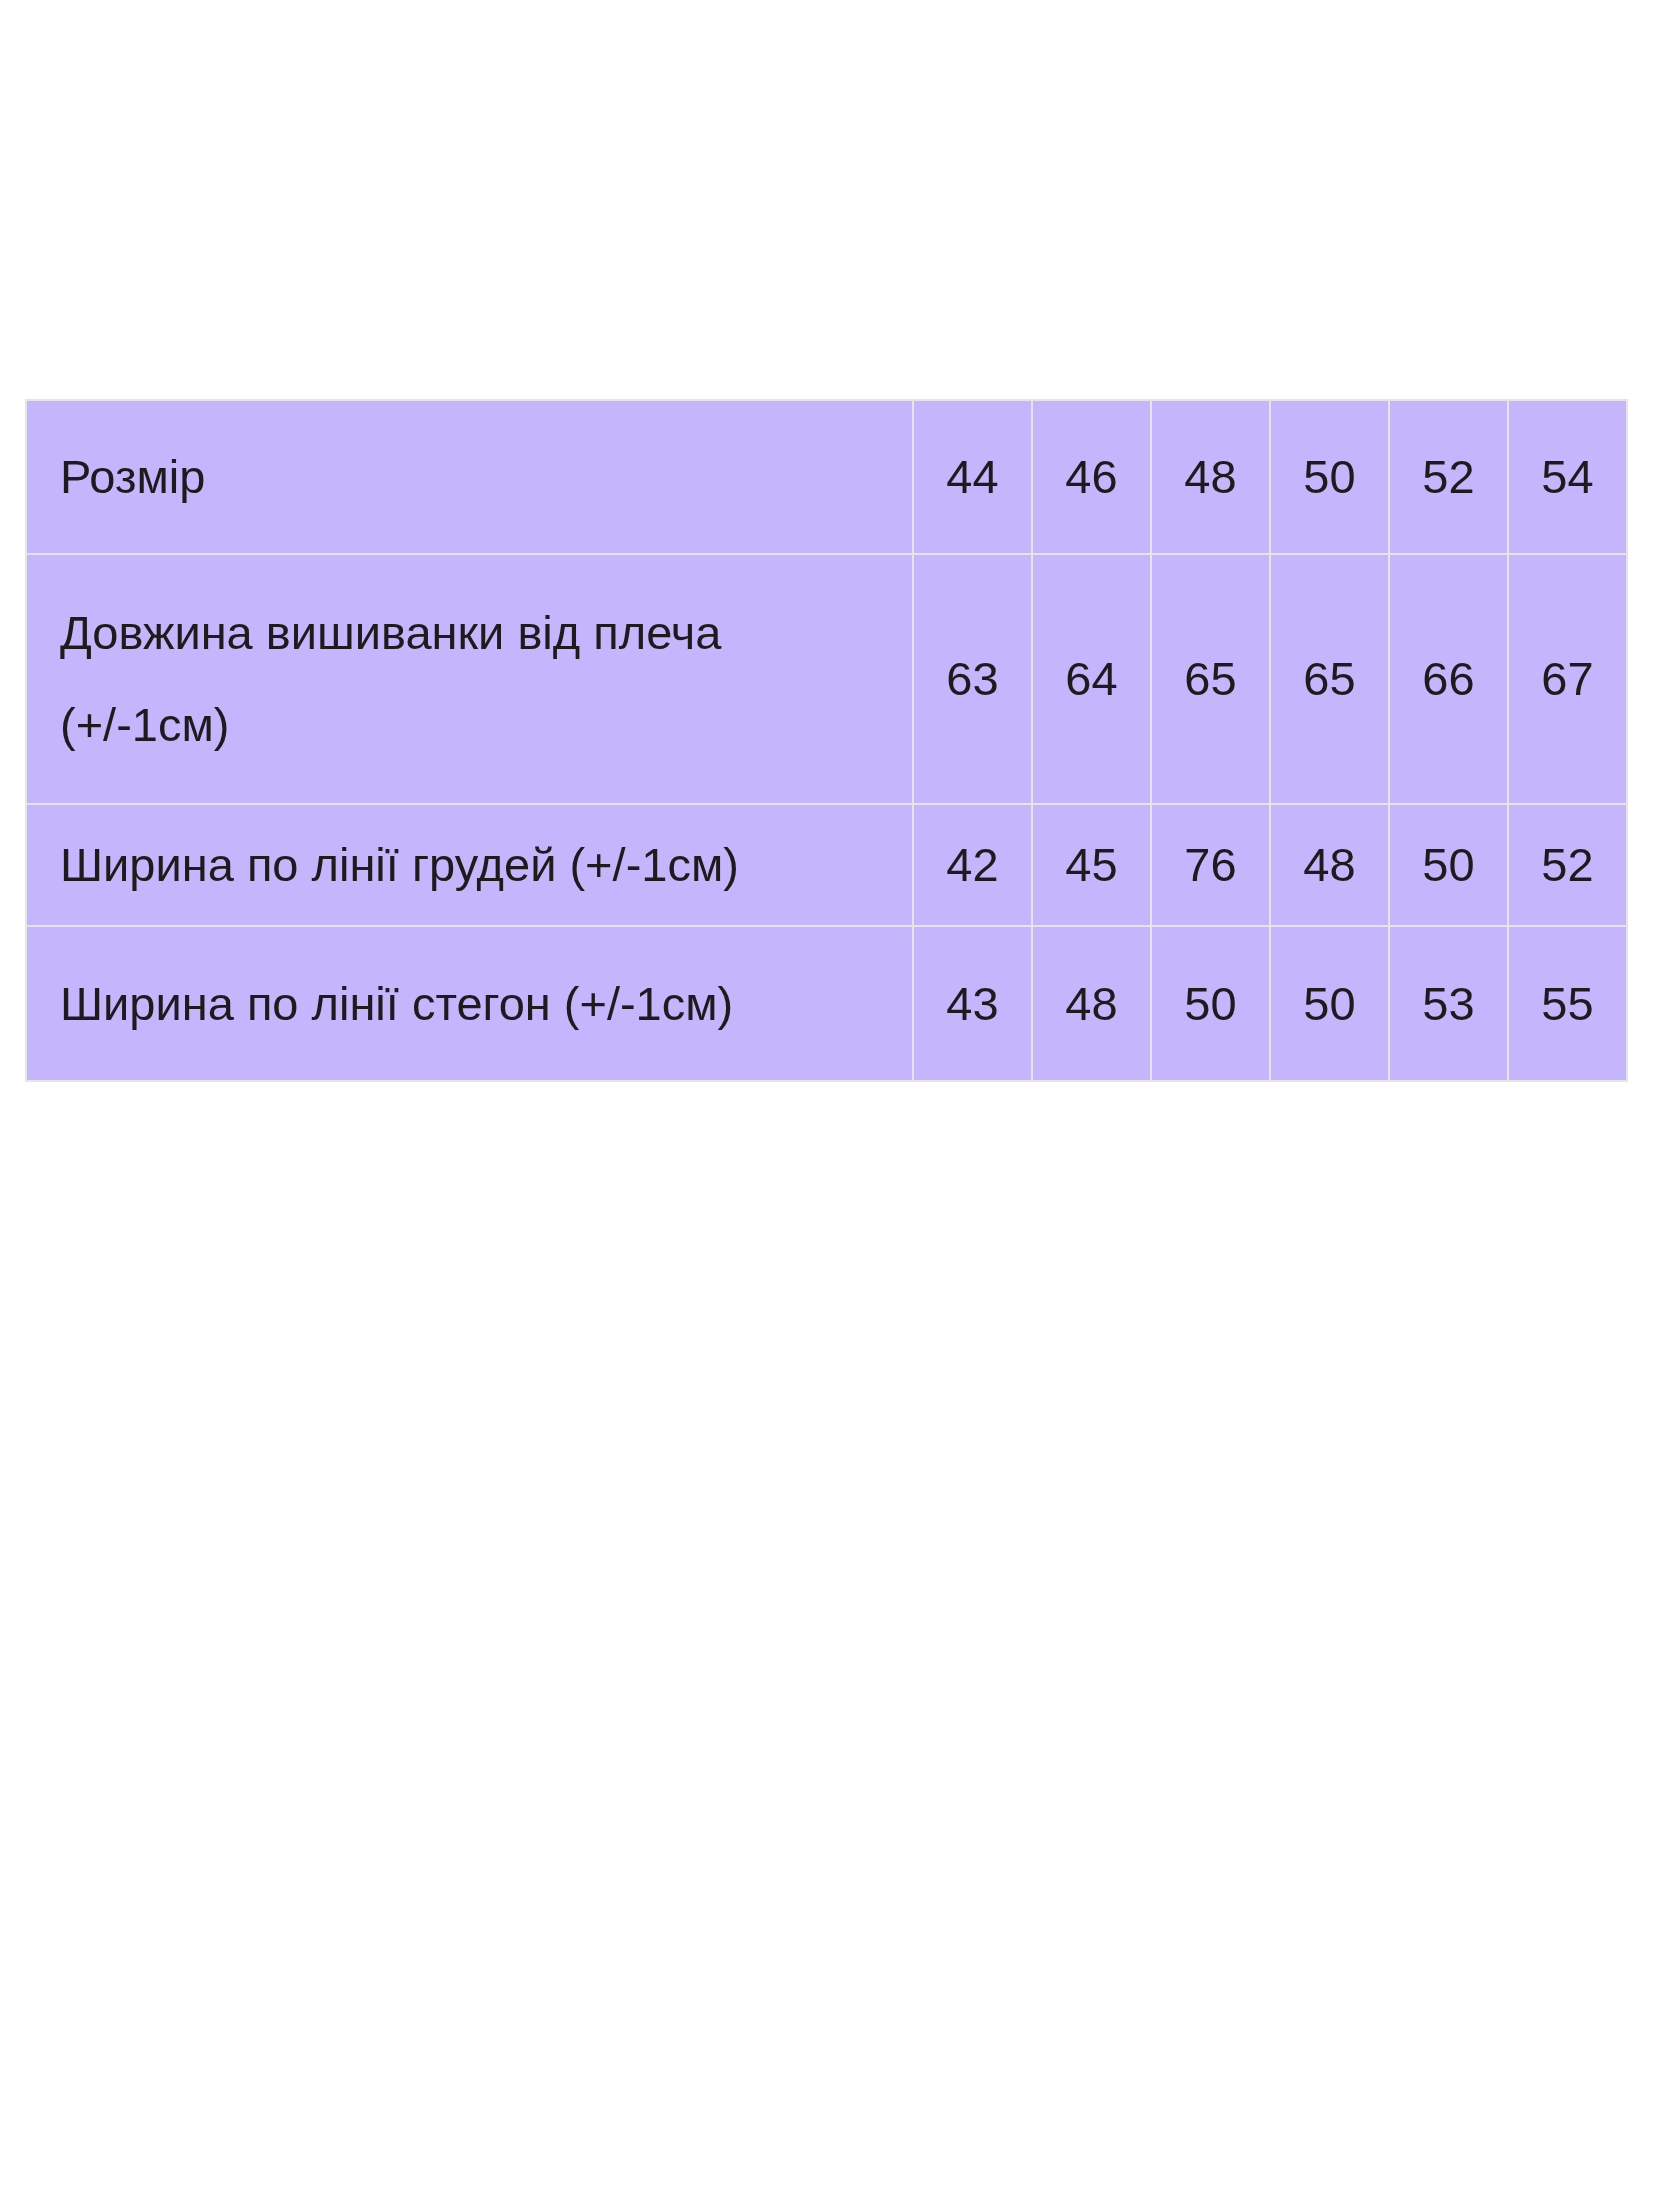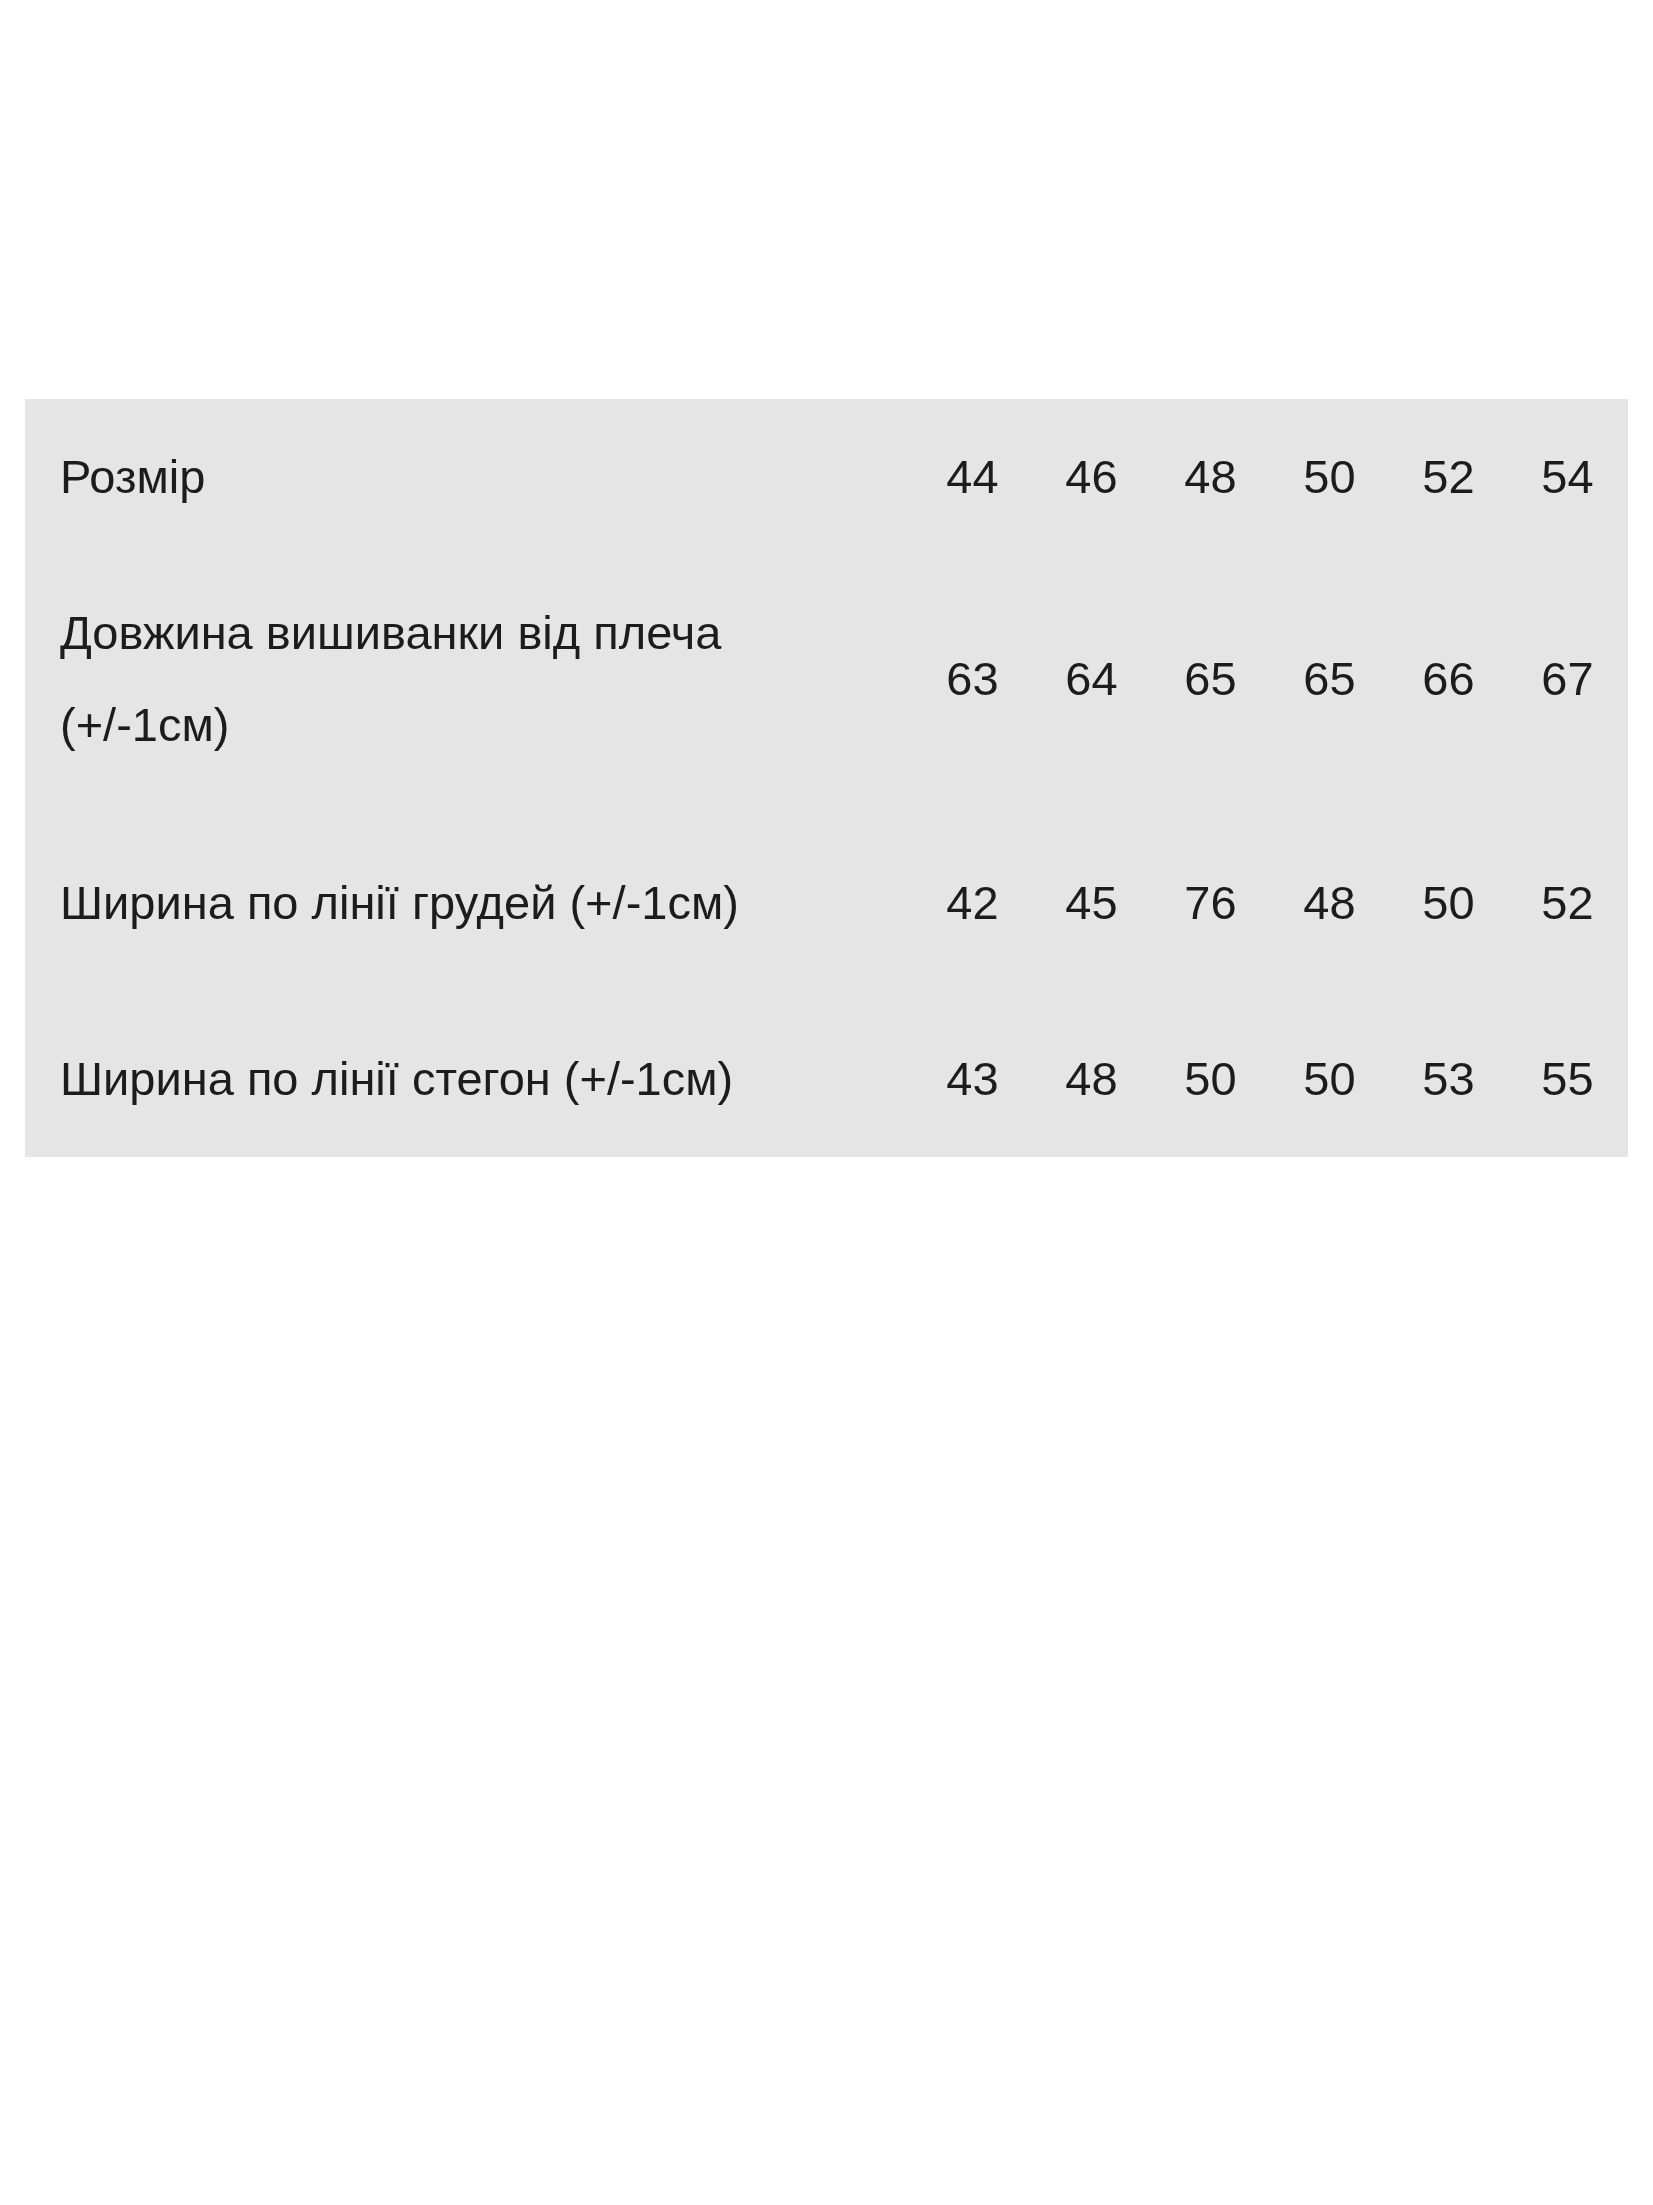--- a/index.html
+++ b/index.html
@@ -22,35 +22,35 @@
     border-collapse: collapse;
     table-layout: fixed;
     background: #ffffff;
   }
   .size-table td {
     border: 2.5px solid #e5e5e5;
     font-size: 47px;
     line-height: 1.95;
     color: #1c1c1c;
     vertical-align: middle;
-    background: #e5e5e5;
+    background: #c4b5fd;
   }
   .size-table td.label-cell {
     text-align: left;
     padding: 8.2px 33px 8.2px 33px;
   }
   .size-table td.value-cell {
     text-align: center;
     padding: 1px;
   }
   .size-table col.label-col  { width: 887px; }
   .size-table col.value-col  { width: 119px; }
   .size-table tr.row-h1 { height: 154px; }
   .size-table tr.row-h2 { height: 250px; }
-  .size-table tr.row-h3 { height: 197px; }
+  .size-table tr.row-h3 { height: 122px; }
   .size-table tr.row-h4 { height: 155px; }
   .size-table tr.row-h5 { height: 252px; }
 </style>
 </head>
 <body>
 
 <table class="size-table">
   <colgroup>
     <col class="label-col">
     <col class="value-col">

